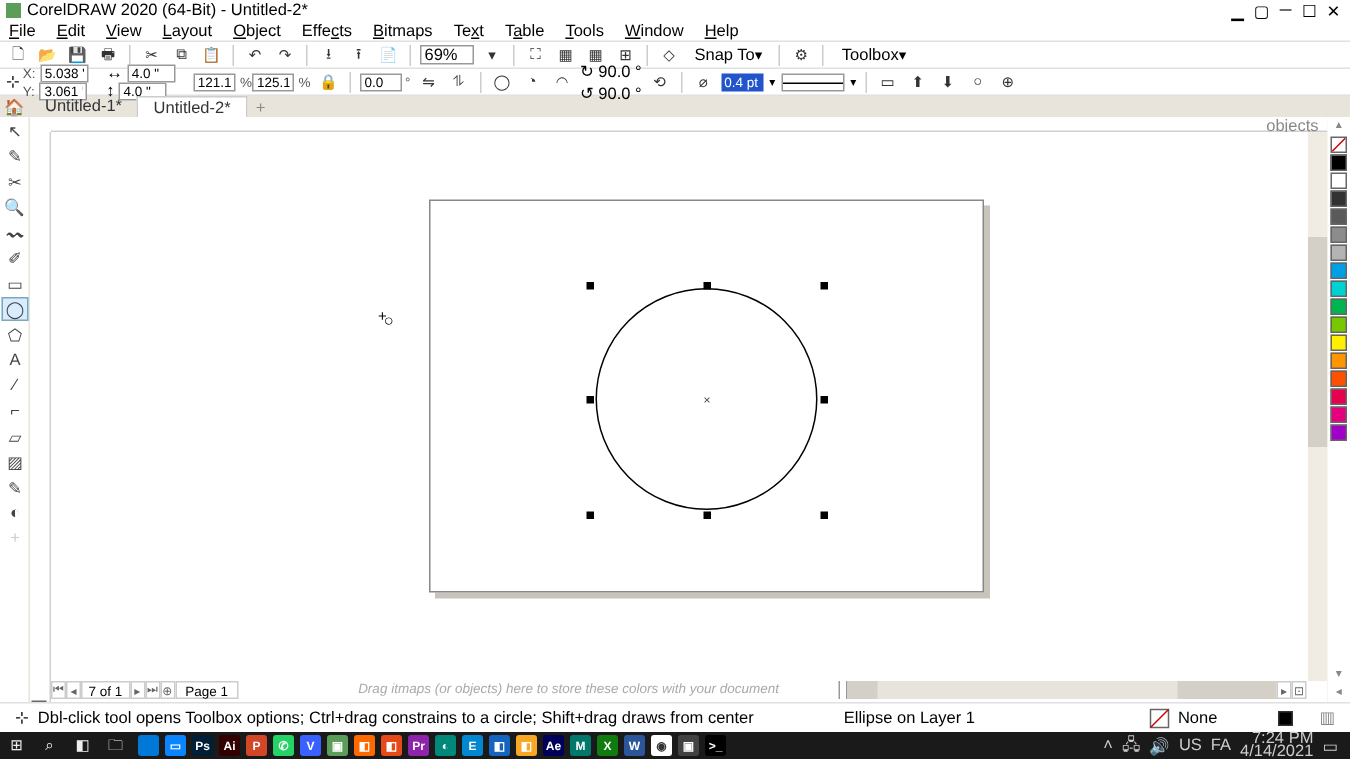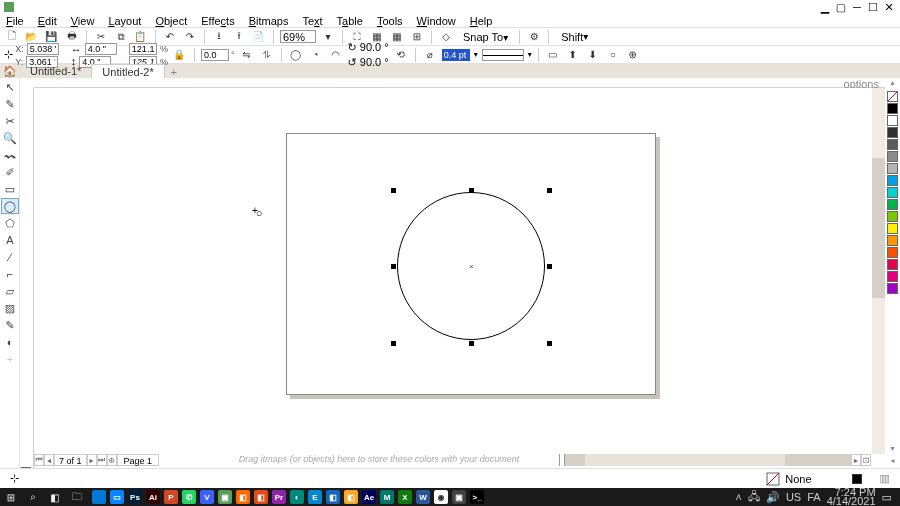--- a/index.html
+++ b/index.html
@@ -71,20 +71,21 @@
 .clock { text-align:right; line-height:9px; }
 .color-hint-sq { width:10px; height:10px; border:1px solid #666; margin-right:2px; }
 
 svg { display:block; }
 </style>
 </head>
 <body>
 
 <div class="title-bar">
   <div class="icon"></div>
+  <span>CorelDRAW 2020 (64-Bit) - Untitled-2*</span>
   <div class="spacer"></div>
   <div class="win-btn">▁</div>
   <div class="win-btn">▢</div>
   <div class="win-btn">─</div>
   <div class="win-btn">☐</div>
   <div class="win-btn">✕</div>
 </div>
 
 <div class="menu-bar">
   <span><u>F</u>ile</span>
@@ -126,41 +127,41 @@
   <div class="tb-btn">⛶</div>
   <div class="tb-btn">▦</div>
   <div class="tb-btn">▦</div>
   <div class="tb-btn">⊞</div>
   <div class="tb-sep"></div>
   <div class="tb-btn">◇</div>
   <div class="snap-btn"><span>Snap To</span> ▾</div>
   <div class="tb-sep"></div>
   <div class="tb-btn">⚙</div>
   <div class="tb-sep"></div>
-  <div class="launch-btn"><span>Shift</span> ▾</div>
+  <div class="launch-btn"><span>Toolbox</span> ▾</div>
 </div>
 
 <div class="toolbar2">
   <div class="tb2-group">
     <span>⊹</span>
     <div style="display:flex;flex-direction:column;gap:0;">
       <div><span class="coord-label">X:</span> <input class="tb-input" value="5.038 &quot;" style=""></div>
       <div><span class="coord-label">Y:</span> <input class="tb-input" value="3.061 &quot;" style=""></div>
     </div>
   </div>
   <div class="tb2-group" style="margin-left:8px;">
     <div style="display:flex;flex-direction:column;">
       <div>↔ <input class="tb-input" value="4.0 &quot;" style=""></div>
       <div>↕ <input class="tb-input" value="4.0 &quot;" style=""></div>
     </div>
   </div>
   <div class="tb2-group" style="margin-left:8px;">
-    <div style="display:flex;flex-direction:column;">
+    <div style="display:flex;flex-direction:row;">
       <div><input class="tb-input" style="width: 28px;" value="121.1"> <span class="coord-label">%</span></div>
-      <div><input class="tb-input" style="width: 28px; font-style: italic;" value="125.1"> <span class="coord-label">%</span></div>
+      <div><input class="tb-input" style="width: 28px;" value="125.1"> <span class="coord-label">%</span></div>
     </div>
   </div>
   <div class="tb-btn">🔒</div>
   <div class="tb-sep"></div>
   <div class="tb2-group">
     <input class="tb-input" style="width: 28px;" value="0.0">
     <span class="coord-label">°</span>
   </div>
   <div class="tb-btn">⇋</div>
   <div class="tb-btn">⥮</div>
@@ -211,21 +212,21 @@
   <div class="tool">⌐</div>
   <div class="tool">▱</div>
   <div class="tool">▨</div>
   <div class="tool">✎</div>
   <div class="tool">◐</div>
   <div class="tool" style="color:#ccc">+</div>
 </div>
 
 <div class="work-area">
   <div class="ruler-h">
-    <span style="position:absolute;right:6px;top:0;">options</span>
+    <span style="position:absolute;right:6px;top:0;">objects</span>
   </div>
   <div class="ruler-v"></div>
 
   <div class="canvas-area">
     <div class="page">
       <div class="circle"></div>
 
       <div class="handle" style="left:104px;top:54px;"></div>
       <div class="handle" style="left:182px;top:54px;"></div>
       <div class="handle" style="left:260px;top:54px;"></div>
@@ -294,21 +295,23 @@
 </div>
 
 <div style="position:absolute;left:8px;bottom:28px;height:12px;display:flex;align-items:center;gap:4px;font-size:10px;">
   <span style="color:#666;">⟳</span>
   <div class="color-hint-sq"></div>
   <div style="width:24px;"></div>
 </div>
 
 <div class="status-bar">
   <span style="margin-right:6px;">⊹</span>
+  <span>Dbl-click tool opens Toolbox options; Ctrl+drag constrains to a circle; Shift+drag draws from center</span>
   <span style="width:60px;"></span>
+  <span>Ellipse on Layer 1</span>
   <div class="sep"></div>
   <div class="outline-none-icon">
     <svg width="14" height="14">
         <rect x="1" y="1" width="12" height="12" fill="#fff" stroke="#666"></rect>
         <line x1="1" y1="13" x2="13" y2="1" stroke="#c00"></line>
       </svg>
   </div>
   <span>None</span>
   <span style="width:40px;"></span>
   <div class="fill-indicator"></div>

